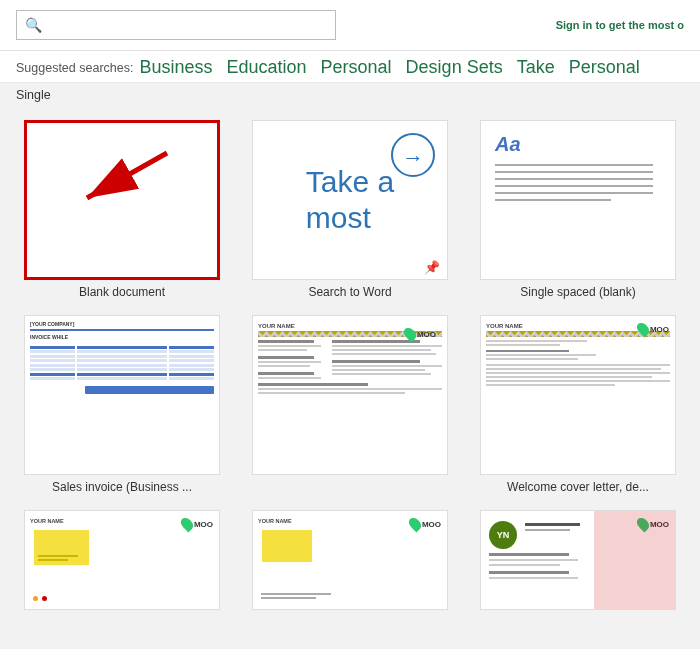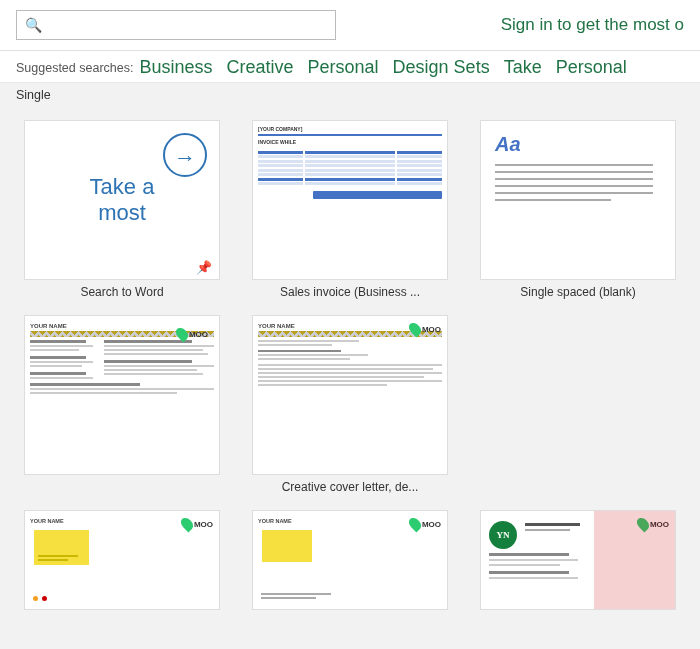--- a/index.html
+++ b/index.html
@@ -42,22 +42,22 @@
       background: none;
       border: none;
       cursor: pointer;
       color: #555;
       font-size: 14px;
       padding: 0;
     }
 
     .sign-in-text {
       color: #217346;
-      font-size: 17px;
-      font-weight: 400;
+      font-size: 11px;
+      font-weight: 700;
     }
 
     .suggested-bar {
       padding: 6px 16px 4px;
       background: #fff;
       font-size: 12.5px;
       color: #333;
       display: flex;
       align-items: center;
       gap: 0;
@@ -148,24 +148,23 @@
       color: #2e74b5;
       font-size: 22px;
       font-weight: bold;
       margin-bottom: 8px;
       position: absolute;
       top: 12px;
       right: 12px;
     }
 
     .tour-text {
-      font-size: 22px;
+      font-size: 30px;
       color: #2e74b5;
       font-weight: 300;
-      text-align: center;
       line-height: 1.2;
     }
 
     .pin-icon {
       position: absolute;
       bottom: 4px;
       right: 6px;
       color: #888;
       font-size: 13px;
     }
@@ -233,32 +232,31 @@
       overflow: hidden;
       display: flex;
       align-items: center;
       justify-content: center;
     }
 
     
     .yn-circle {
       width: 28px;
       height: 28px;
-      background: #15803d;
+      background: #4d7c0f;
       border-radius: 50%;
       display: flex;
       align-items: center;
       justify-content: center;
       color: #fff;
       font-size: 9px;
       font-weight: bold;
       position: absolute;
       top: 10px;
       left: 8px;
-      font-family: Liberation Serif, serif;
     }
 
     .bottom-row {
       display: grid;
       grid-template-columns: repeat(3, 1fr);
       gap: 16px;
       padding: 0 16px 16px;
       background: #f2f2f2;
     }
 
@@ -335,112 +333,126 @@
 <div class="top-bar">
   <div class="search-box">
     <button class="search-icon-btn">🔍</button>
   </div>
   <span class="sign-in-text">Sign in to get the most o</span>
 </div>
 
 <div class="suggested-bar">
   <span class="suggested-label">Suggested searches:</span>
   <a class="suggested-link">Business</a>
-  <a class="suggested-link">Creative</a>
+  <a class="suggested-link">Education</a>
   <a class="suggested-link">Personal</a>
   <a class="suggested-link">Design Sets</a>
   <a class="suggested-link">Take</a>
   <a class="suggested-link">Personal</a>
 </div>
 
 <div class="section-label">Single</div>
 
 <div class="templates-grid">
 
+  <div class="template-item">
+    <div class="template-thumb selected blank-thumb">
+
+      <svg width="130" height="80" viewBox="0 0 130 80" style="position:absolute;top:20px;left:30px;">
+        <defs>
+          <marker id="arrowhead" markerWidth="10" markerHeight="7" refX="10" refY="3.5" orient="auto">
+            <polygon points="0 0, 10 3.5, 0 7" fill="#cc0000"></polygon>
+          </marker>
+        </defs>
+        <line x1="110" y1="10" x2="30" y2="55" stroke="#cc0000" stroke-width="5" marker-end="url(#arrowhead)"></line>
+      </svg>
+    </div>
+    <span class="template-label">Blank document</span>
+  </div>
 
   <div class="template-item">
     <div class="template-thumb tour-thumb">
       <div class="tour-circle">→</div>
       <div class="tour-text">
         <span>Take a</span><br>
         <span>most</span>
       </div>
       <span class="pin-icon">📌</span>
     </div>
     <span class="template-label">Search to Word</span>
-  </div>
-
-  <div class="template-item">
-    <div class="template-thumb">
-      <div class="inv-detail">
-        <div class="inv-title">[YOUR COMPANY]</div>
-        <div class="inv-blue-line"></div>
-        <div class="inv-title">INVOICE WHILE</div>
-        <div style="height:4px;"></div>
-        <div class="inv-table">
-          <div class="inv-tr">
-              <div class="inv-td inv-td-h"></div>
-              <div class="inv-td inv-td-h inv-td-w"></div>
-              <div class="inv-td inv-td-h"></div>
-            </div>
-          <div class="inv-tr">
-              <div class="inv-td"></div>
-              <div class="inv-td inv-td-w"></div>
-              <div class="inv-td"></div>
-            </div>
-          <div class="inv-tr">
-              <div class="inv-td"></div>
-              <div class="inv-td inv-td-w"></div>
-              <div class="inv-td"></div>
-            </div>
-          <div class="inv-tr">
-              <div class="inv-td"></div>
-              <div class="inv-td inv-td-w"></div>
-              <div class="inv-td"></div>
-            </div>
-          <div class="inv-tr">
-              <div class="inv-td"></div>
-              <div class="inv-td inv-td-w"></div>
-              <div class="inv-td"></div>
-            </div>
-          <div class="inv-tr">
-              <div class="inv-td"></div>
-              <div class="inv-td inv-td-w"></div>
-              <div class="inv-td"></div>
-            </div>
-          <div class="inv-tr">
-              <div class="inv-td inv-td-h"></div>
-              <div class="inv-td inv-td-h inv-td-w"></div>
-              <div class="inv-td inv-td-h"></div>
-            </div>
-          <div class="inv-tr">
-              <div class="inv-td"></div>
-              <div class="inv-td inv-td-w"></div>
-              <div class="inv-td"></div>
-            </div>
-        </div>
-        <div style="margin-top:6px; height:8px; background:#4472c4; width:70%; margin-left:auto; border-radius:1px;"></div>
-      </div>
-    </div>
-    <span class="template-label">Sales invoice (Business ...</span>
   </div>
 
   <div class="template-item">
     <div class="template-thumb single-spaced-thumb">
       <div class="ss-aa">Aa</div>
       <div class="ss-lines">
         <div class="ss-line"></div>
         <div class="ss-line"></div>
         <div class="ss-line"></div>
         <div class="ss-line"></div>
         <div class="ss-line"></div>
         <div class="ss-line" style="width:70%"></div>
       </div>
     </div>
     <span class="template-label">Single spaced (blank)</span>
+  </div>
+
+  <div class="template-item">
+    <div class="template-thumb">
+      <div class="inv-detail">
+        <div class="inv-title">[YOUR COMPANY]</div>
+        <div class="inv-blue-line"></div>
+        <div class="inv-title">INVOICE WHILE</div>
+        <div style="height:4px;"></div>
+        <div class="inv-table">
+          <div class="inv-tr">
+              <div class="inv-td inv-td-h"></div>
+              <div class="inv-td inv-td-h inv-td-w"></div>
+              <div class="inv-td inv-td-h"></div>
+            </div>
+          <div class="inv-tr">
+              <div class="inv-td"></div>
+              <div class="inv-td inv-td-w"></div>
+              <div class="inv-td"></div>
+            </div>
+          <div class="inv-tr">
+              <div class="inv-td"></div>
+              <div class="inv-td inv-td-w"></div>
+              <div class="inv-td"></div>
+            </div>
+          <div class="inv-tr">
+              <div class="inv-td"></div>
+              <div class="inv-td inv-td-w"></div>
+              <div class="inv-td"></div>
+            </div>
+          <div class="inv-tr">
+              <div class="inv-td"></div>
+              <div class="inv-td inv-td-w"></div>
+              <div class="inv-td"></div>
+            </div>
+          <div class="inv-tr">
+              <div class="inv-td"></div>
+              <div class="inv-td inv-td-w"></div>
+              <div class="inv-td"></div>
+            </div>
+          <div class="inv-tr">
+              <div class="inv-td inv-td-h"></div>
+              <div class="inv-td inv-td-h inv-td-w"></div>
+              <div class="inv-td inv-td-h"></div>
+            </div>
+          <div class="inv-tr">
+              <div class="inv-td"></div>
+              <div class="inv-td inv-td-w"></div>
+              <div class="inv-td"></div>
+            </div>
+        </div>
+        <div style="margin-top:6px; height:8px; background:#4472c4; width:70%; margin-left:auto; border-radius:1px;"></div>
+      </div>
+    </div>
+    <span class="template-label">Sales invoice (Business ...</span>
   </div>
 
   <div class="template-item">
     <div class="template-thumb" style="padding:5px; align-items:flex-start; flex-direction:column; justify-content:flex-start;">
       <div style="width:100%; position:relative; height:100%;">
 
         <div class="moo-badge">
           <div class="moo-leaf"></div>
           <span class="moo-text">MOO</span>
         </div>
@@ -504,21 +516,21 @@
 
       <div style="display:flex; flex-direction:column; gap:2px; width:100%;">
         <div style="height:2px; background:#ccc; width:100%;"></div>
         <div style="height:2px; background:#ccc; width:95%;"></div>
         <div style="height:2px; background:#ccc; width:100%;"></div>
         <div style="height:2px; background:#ccc; width:90%;"></div>
         <div style="height:2px; background:#ccc; width:100%;"></div>
         <div style="height:2px; background:#ccc; width:70%;"></div>
       </div>
     </div>
-    <span class="template-label">Creative cover letter, de...</span>
+    <span class="template-label">Welcome cover letter, de...</span>
   </div>
 
 </div>
 
 <div class="bottom-row">
 
   <div class="bottom-item">
     <div class="bottom-thumb" style="padding:5px; flex-direction:column; align-items:flex-start; justify-content:flex-start; position:relative;">
       <div class="moo-badge">
         <div class="moo-leaf"></div>

